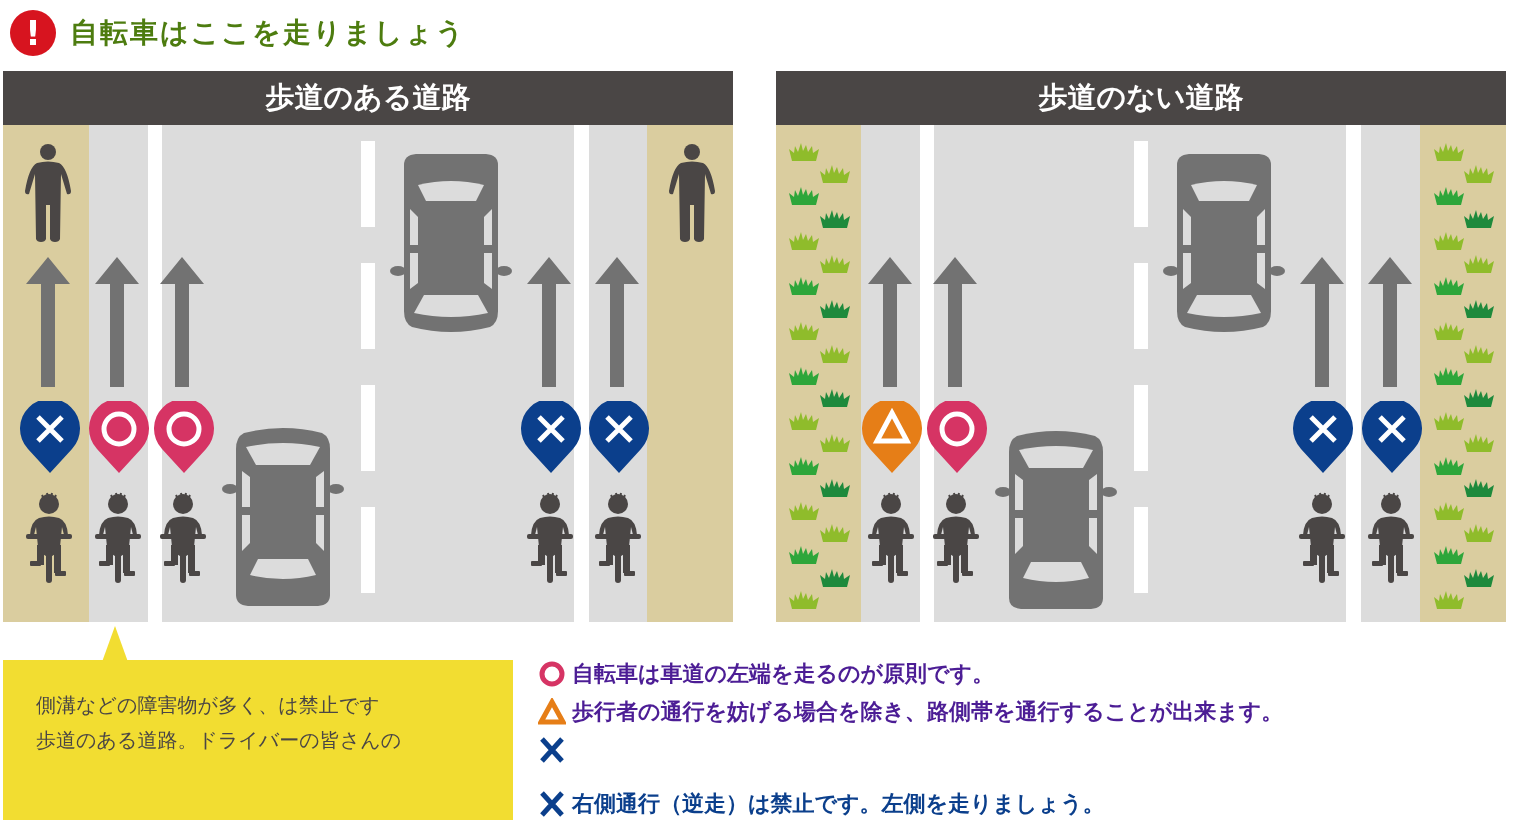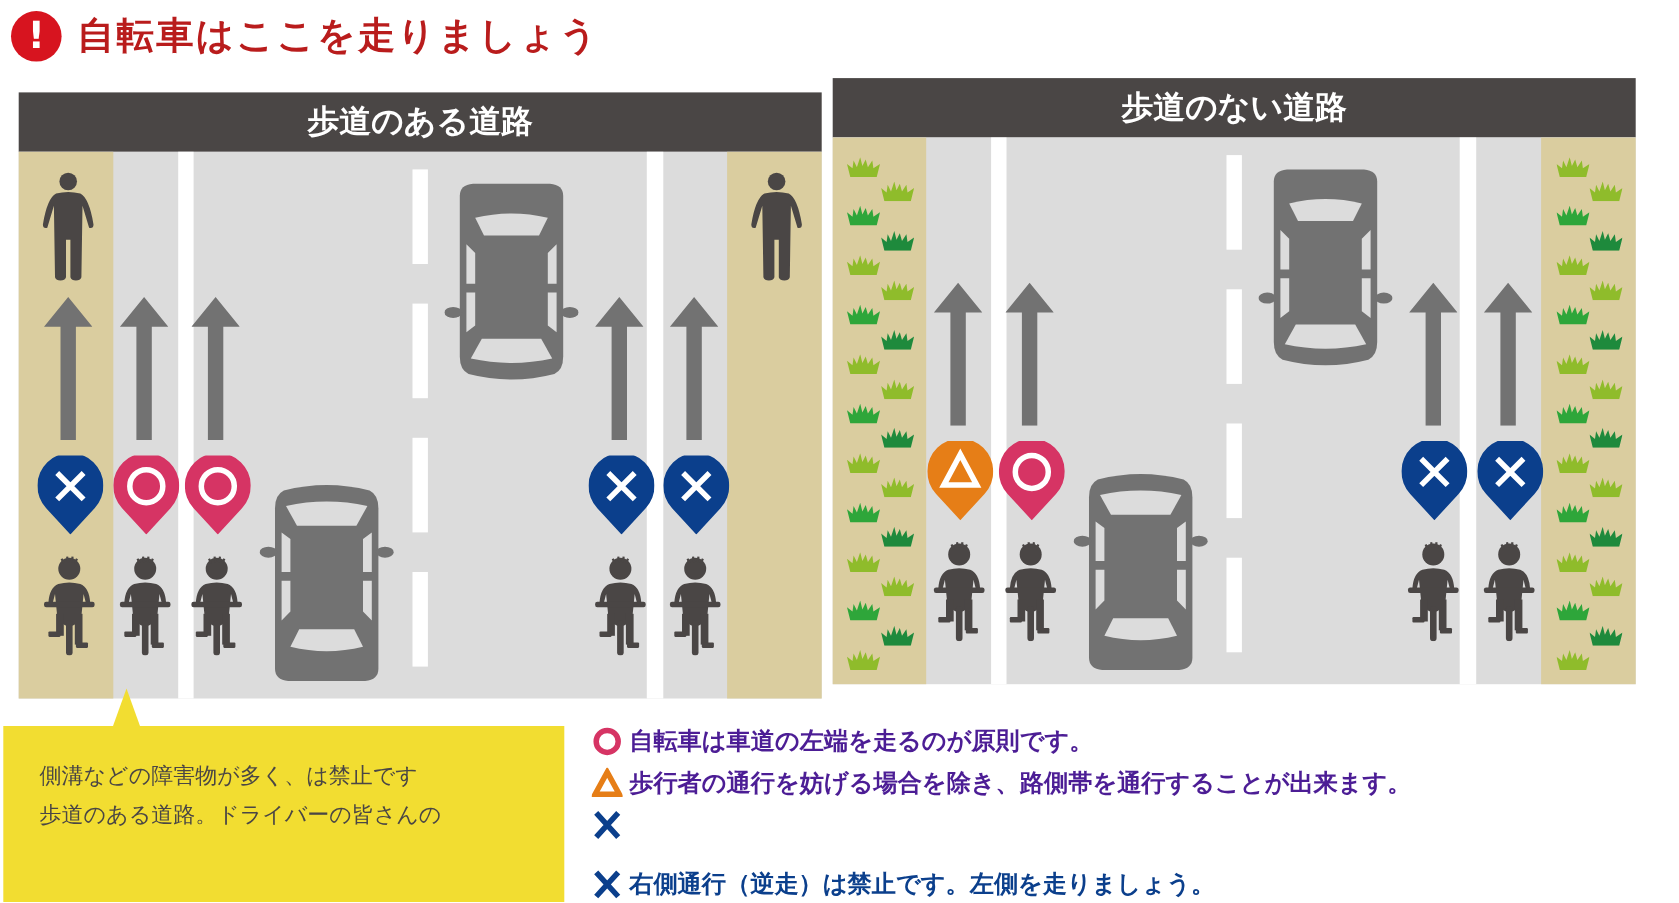--- a/index.html
+++ b/index.html
@@ -2,21 +2,21 @@
 <html><head>
 <meta charset="utf-8">
 <style>
   html, body { margin:0; padding:0; background:#ffffff; }
   body { width:1526px; height:821px; position:relative; overflow:hidden;
          font-family:"DejaVu Sans","Liberation Sans",sans-serif; color:#4a4645; }
   .abs { position:absolute; }
   .title-wrap { left:10px; top:8px; height:50px; display:flex; align-items:center; }
   .alert-icon { width:46px; height:46px; border-radius:50%; background:#d7141f; color:#fff;
                 display:flex; align-items:center; justify-content:center; font-weight:bold; font-size:34px; }
-  .title-text { margin-left:14px; font-size:34px; color:#b91c1c; letter-spacing:2px; font-weight:bold; }
+  .title-text { margin-left:14px; font-size:28px; color:#4d7c0f; letter-spacing:2px; font-weight:bold; }
   .panel { position:absolute; top:71px; width:730px; height:551px; }
   .panel-header { position:absolute; left:0; top:0; width:100%; height:54px; background:#4a4645;
                   color:#fff; font-size:29px; font-weight:bold; display:flex; align-items:center; justify-content:center; }
   .road { position:absolute; left:0; top:54px; width:100%; height:497px; background:#dcdcdc; }
   .strip { position:absolute; top:0; height:100%; }
   .tan { background:#dacd9f; }
   .white { background:#ffffff; }
   .dash { position:absolute; width:14px; height:86px; background:#fff; }
   .arrow { position:absolute; width:44px; height:130px; }
   .pin { position:absolute; width:60px; height:72px; }
@@ -69,21 +69,21 @@
       <path d="M0 6 L5 10 L6 3 L9 9 L12 0 L14 8 L17 2 L19 9 L23 3 L24 10 L30 6 L27 18 L3 18 Z"></path>
     </symbol>
   </defs>
 </svg>
 
 <div class="abs title-wrap">
   <div class="alert-icon">!</div>
   <div class="title-text">自転車はここを走りましょう</div>
 </div>
 
-<div class="panel" style="left:17px;margin-top:13px;">
+<div class="panel" style="left:3px;">
   <div class="panel-header">歩道のある道路</div>
   <div class="road">
     <div class="strip tan" style="left:0;width:86px;"></div>
     <div class="strip white" style="left:145px;width:14px;"></div>
     <div class="strip white" style="left:571px;width:15px;"></div>
     <div class="strip tan" style="left:644px;width:86px;"></div>
     <div class="dash" style="left:358px;top:16px;"></div>
     <div class="dash" style="left:358px;top:138px;"></div>
     <div class="dash" style="left:358px;top:260px;"></div>
     <div class="dash" style="left:358px;top:382px;"></div>
@@ -152,21 +152,21 @@
       </svg>
     <svg class="cyclist" style="left:523px;top:366px;">
         <use href="#sym-cyclist"></use>
       </svg>
     <svg class="cyclist" style="left:591px;top:366px;">
         <use href="#sym-cyclist"></use>
       </svg>
   </div>
 </div>
 
-<div class="panel" style="left:757px;">
+<div class="panel" style="left:776px;">
   <div class="panel-header">歩道のない道路</div>
   <div class="road">
     <div class="strip tan" style="left:0;width:85px;">
       <svg class="grass" style="left:13px;top:18px;fill:#8fbc2b;">
           <use href="#sym-grass"></use>
         </svg>
       <svg class="grass" style="left:44px;top:40px;fill:#8fbc2b;">
           <use href="#sym-grass"></use>
         </svg>
       <svg class="grass" style="left:13px;top:62px;fill:#2ea63a;">

